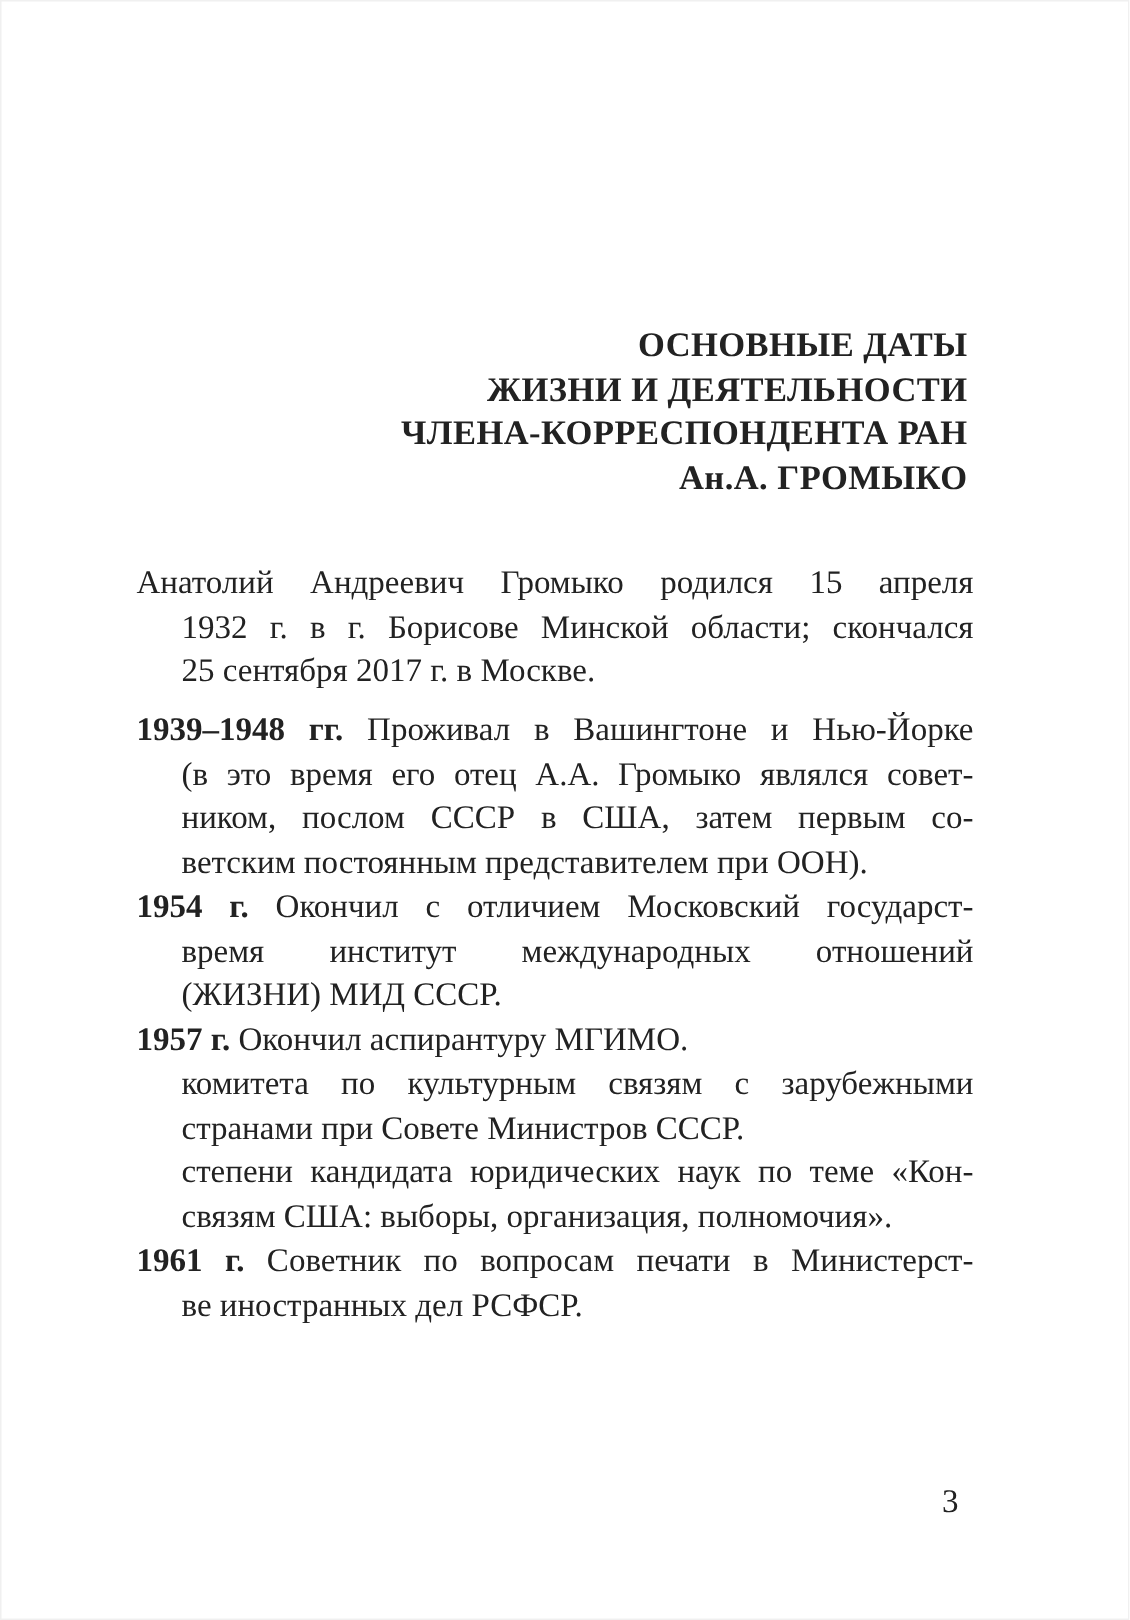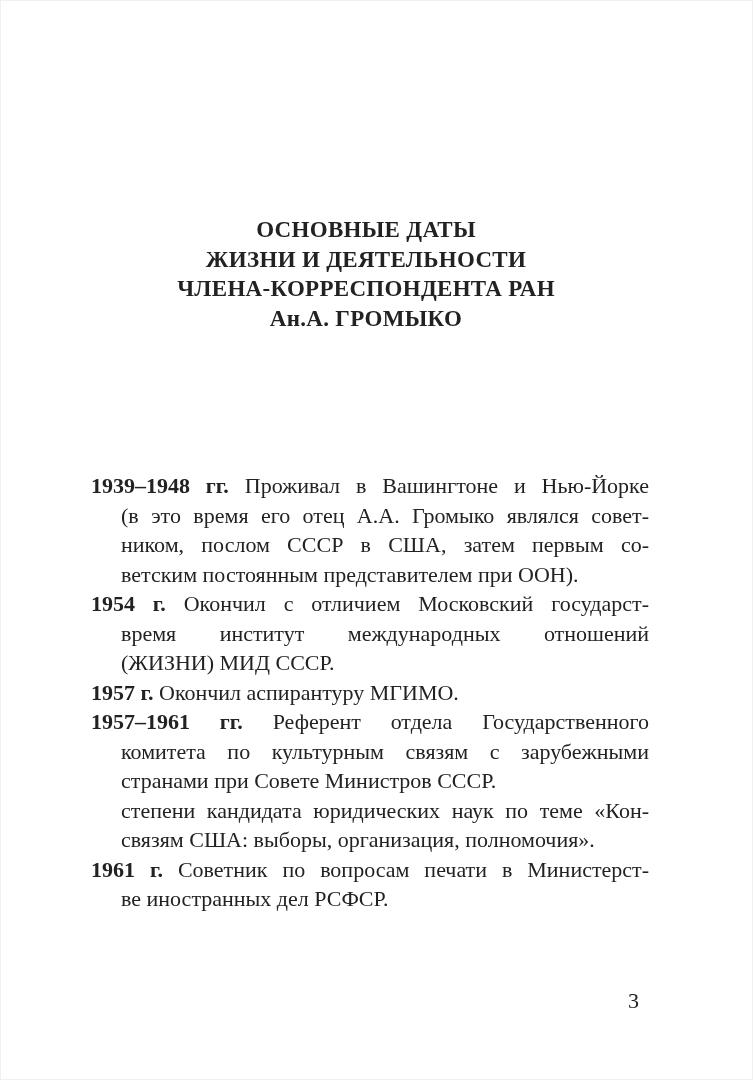--- a/index.html
+++ b/index.html
@@ -16,21 +16,21 @@
     border: 1px solid #f0f0f0;
     font-family: "Liberation Serif", serif;
     color: #222222;
     overflow: hidden;
   }
   .title-block {
     position: absolute;
     top: 214px;
     left: 86px;
     width: 558px;
-    text-align: center;
+    text-align: right;
     font-weight: bold;
     font-size: 23px;
     line-height: 29.6px;
     letter-spacing: 0.3px;
   }
   .text-col {
     position: absolute;
     left: 90px;
     width: 558px;
     font-size: 22px;
@@ -66,38 +66,42 @@
 
 <div class="page">
 
   <div class="title-block">
     <div class="title-line">ОСНОВНЫЕ ДАТЫ</div>
     <div class="title-line">ЖИЗНИ И ДЕЯТЕЛЬНОСТИ</div>
     <div class="title-line">ЧЛЕНА-КОРРЕСПОНДЕНТА РАН</div>
     <div class="title-line">Ан.А. ГРОМЫКО</div>
   </div>
 
+  <div class="text-col" id="intro">
+      <div class="line">Анатолий Андреевич Громыко родился 15 апреля</div>
+      <div class="line cont">1932 г. в г. Борисове Минской области; скончался</div>
+      <div class="line cont final">25 сентября 2017 г. в Москве.</div>
+    </div>
 
   <div class="text-col" id="entries">
       <div class="entry">
         <div class="line"><b>1939–1948 гг.</b> Проживал в Вашингтоне и Нью-Йорке</div>
         <div class="line cont">(в это время его отец А.А. Громыко являлся совет-</div>
         <div class="line cont">ником, послом СССР в США, затем первым со-</div>
         <div class="line cont final">ветским постоянным представителем при ООН).</div>
       </div>
       <div class="entry">
         <div class="line"><b>1954 г.</b> Окончил с отличием Московский государст-</div>
         <div class="line cont">время институт международных отношений</div>
         <div class="line cont final">(ЖИЗНИ) МИД СССР.</div>
       </div>
       <div class="entry">
         <div class="line final"><b>1957 г.</b> Окончил аспирантуру МГИМО.</div>
       </div>
       <div class="entry">
-        <div class="line"><b>1957–1961 гг.</b> Референт отдела Государственного</div>
         <div class="line cont">комитета по культурным связям с зарубежными</div>
         <div class="line cont final">странами при Совете Министров СССР.</div>
       </div>
       <div class="entry">
         <div class="line cont">степени кандидата юридических наук по теме «Кон-</div>
         <div class="line cont final">связям США: выборы, организация, полномочия».</div>
       </div>
       <div class="entry">
         <div class="line"><b>1961 г.</b> Советник по вопросам печати в Министерст-</div>
         <div class="line cont final">ве иностранных дел РСФСР.</div>

